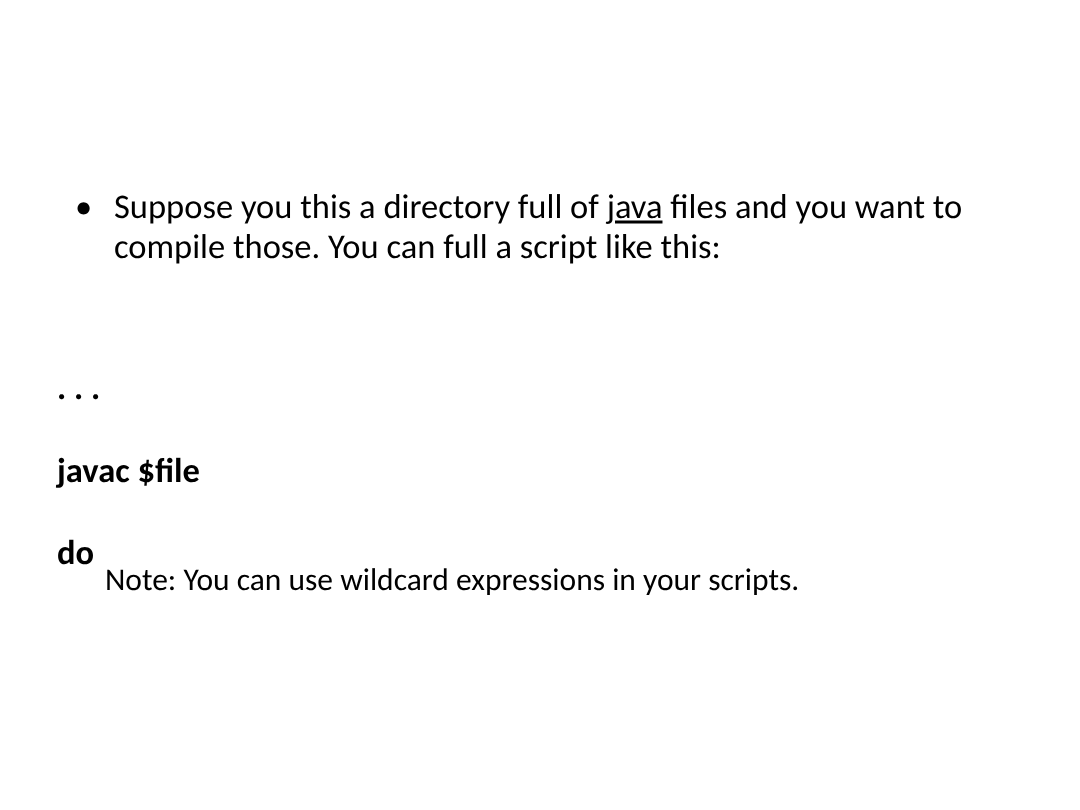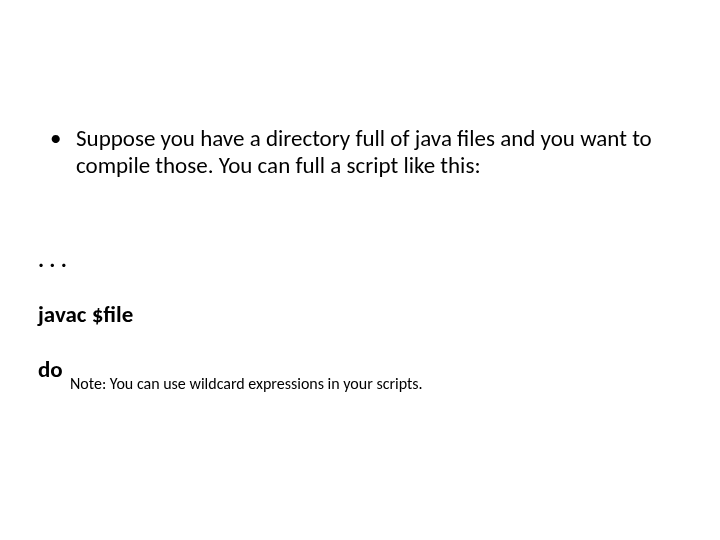--- a/index.html
+++ b/index.html
@@ -36,47 +36,48 @@
     line-height: 1.18;
   }
   ul.bullets > li::before {
     content: "•";
     position: absolute;
     left: 12px;
     top: 0;
     font-size: 23px;
   }
   .underline {
+    text-decoration: underline;
   }
   .code-block {
     position: absolute;
     left: 38px;
     top: 218px;
     font-size: 23px;
     font-weight: 700;
     line-height: 1.2;
     white-space: pre-line;
   }
   .note {
     position: absolute;
     left: 70px;
     top: 374px;
-    font-size: 16px;
+    font-size: 21px;
     line-height: 1.2;
   }
 </style>
 </head>
 <body>
 
 <div class="slide">
 
   <div class="content">
     <ul class="bullets">
       <li>
-        <span>Suppose you have a directory full of </span><span class="underline">java</span><span> files and you want to compile those. You can full a script like this:</span>
+        <span>Suppose you this a directory full of </span><span class="underline">java</span><span> files and you want to compile those. You can full a script like this:</span>
       </li>
     </ul>
   </div>
 
   <div class="code-block">
     <div>. . .</div>
     <div>javac $file</div>
     <div>do</div>
   </div>
 

